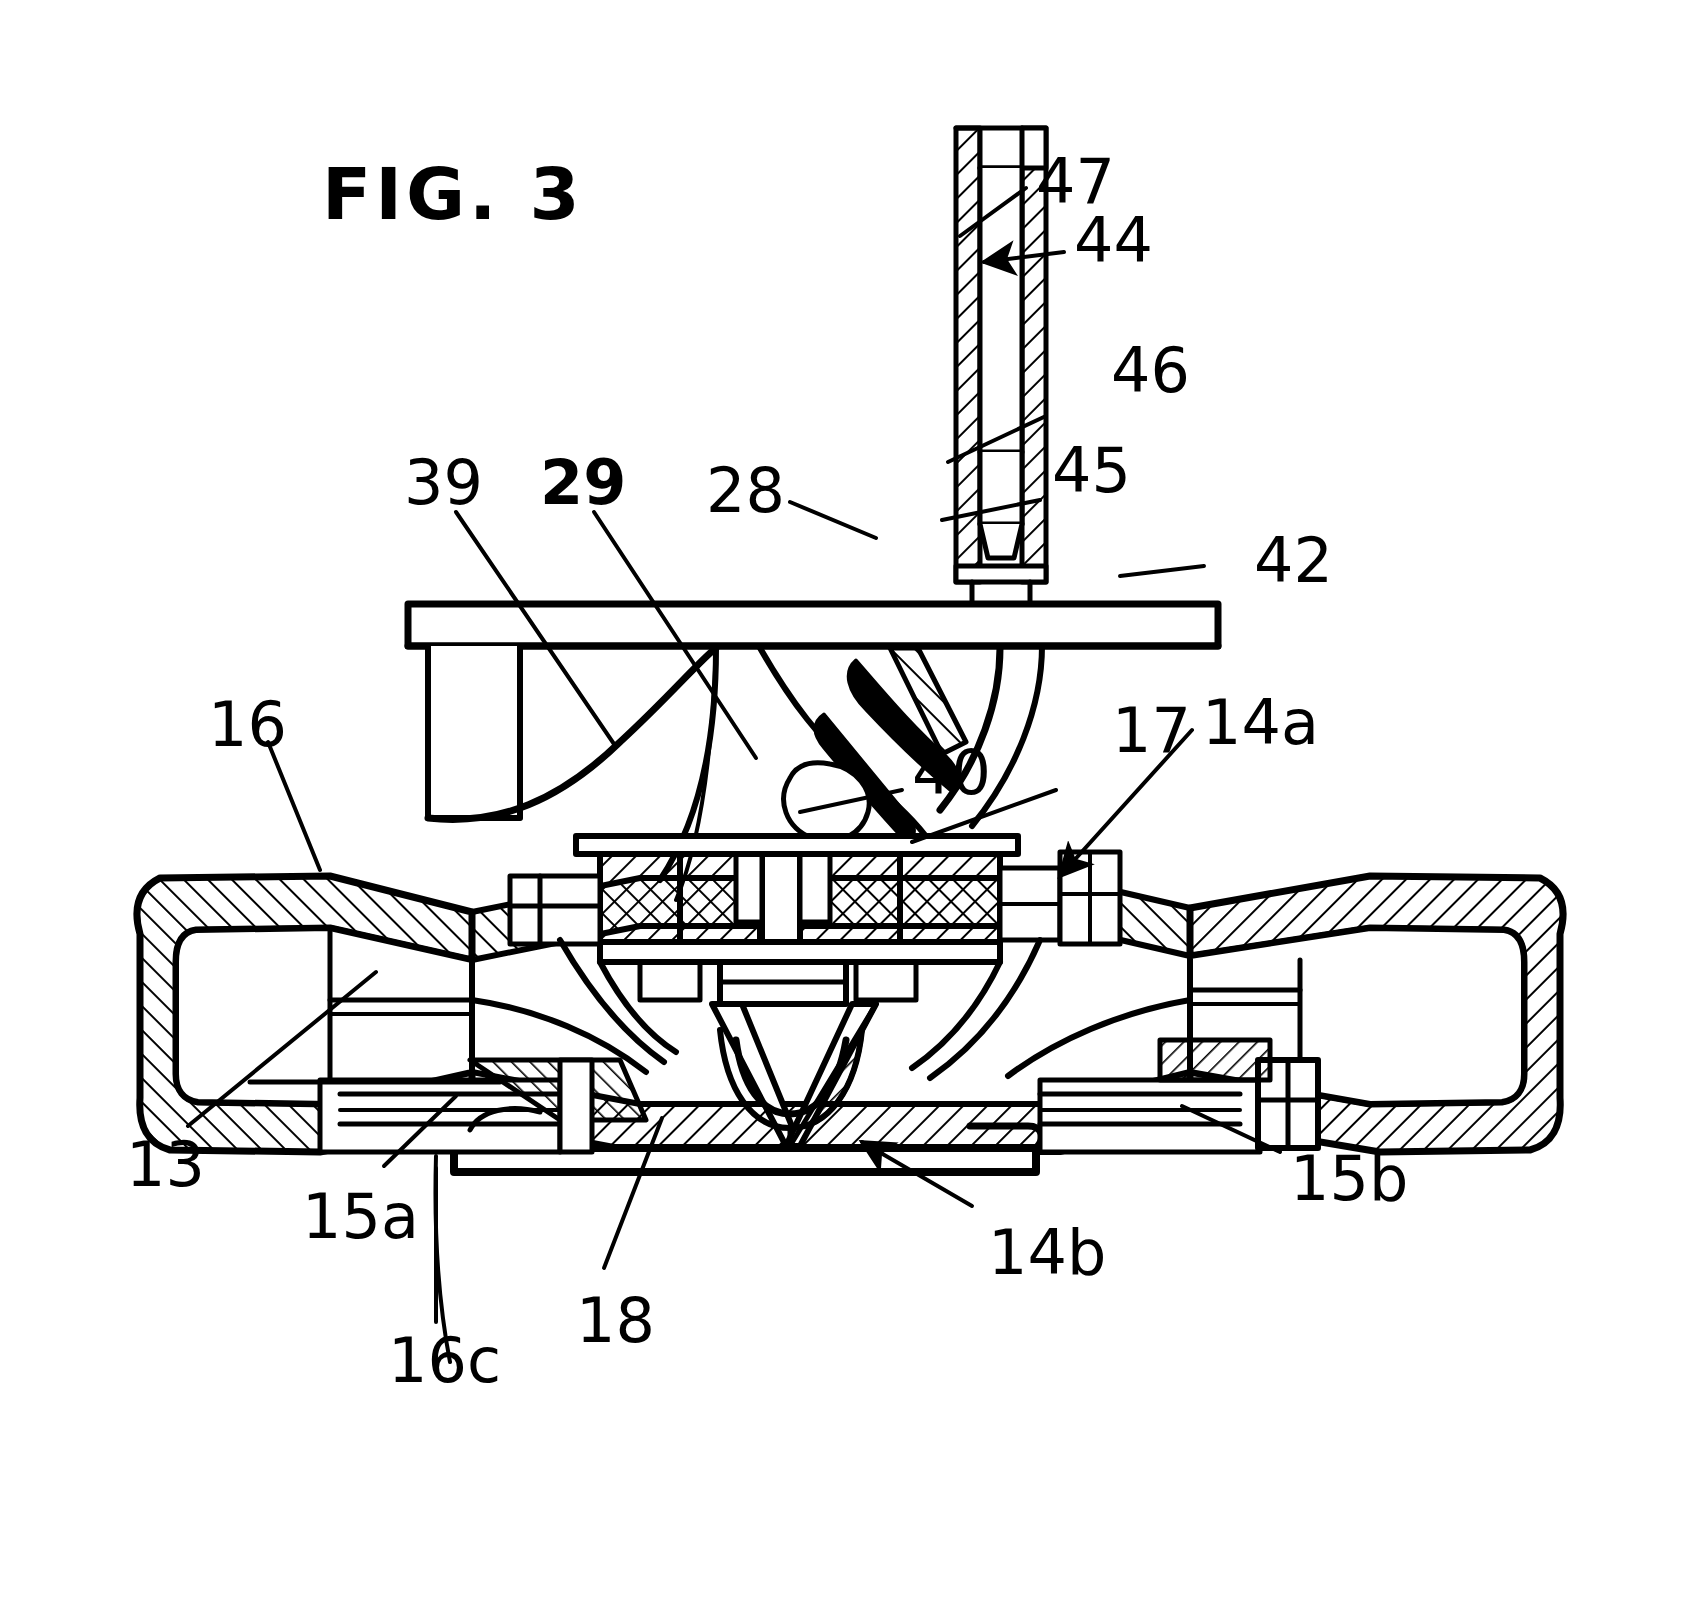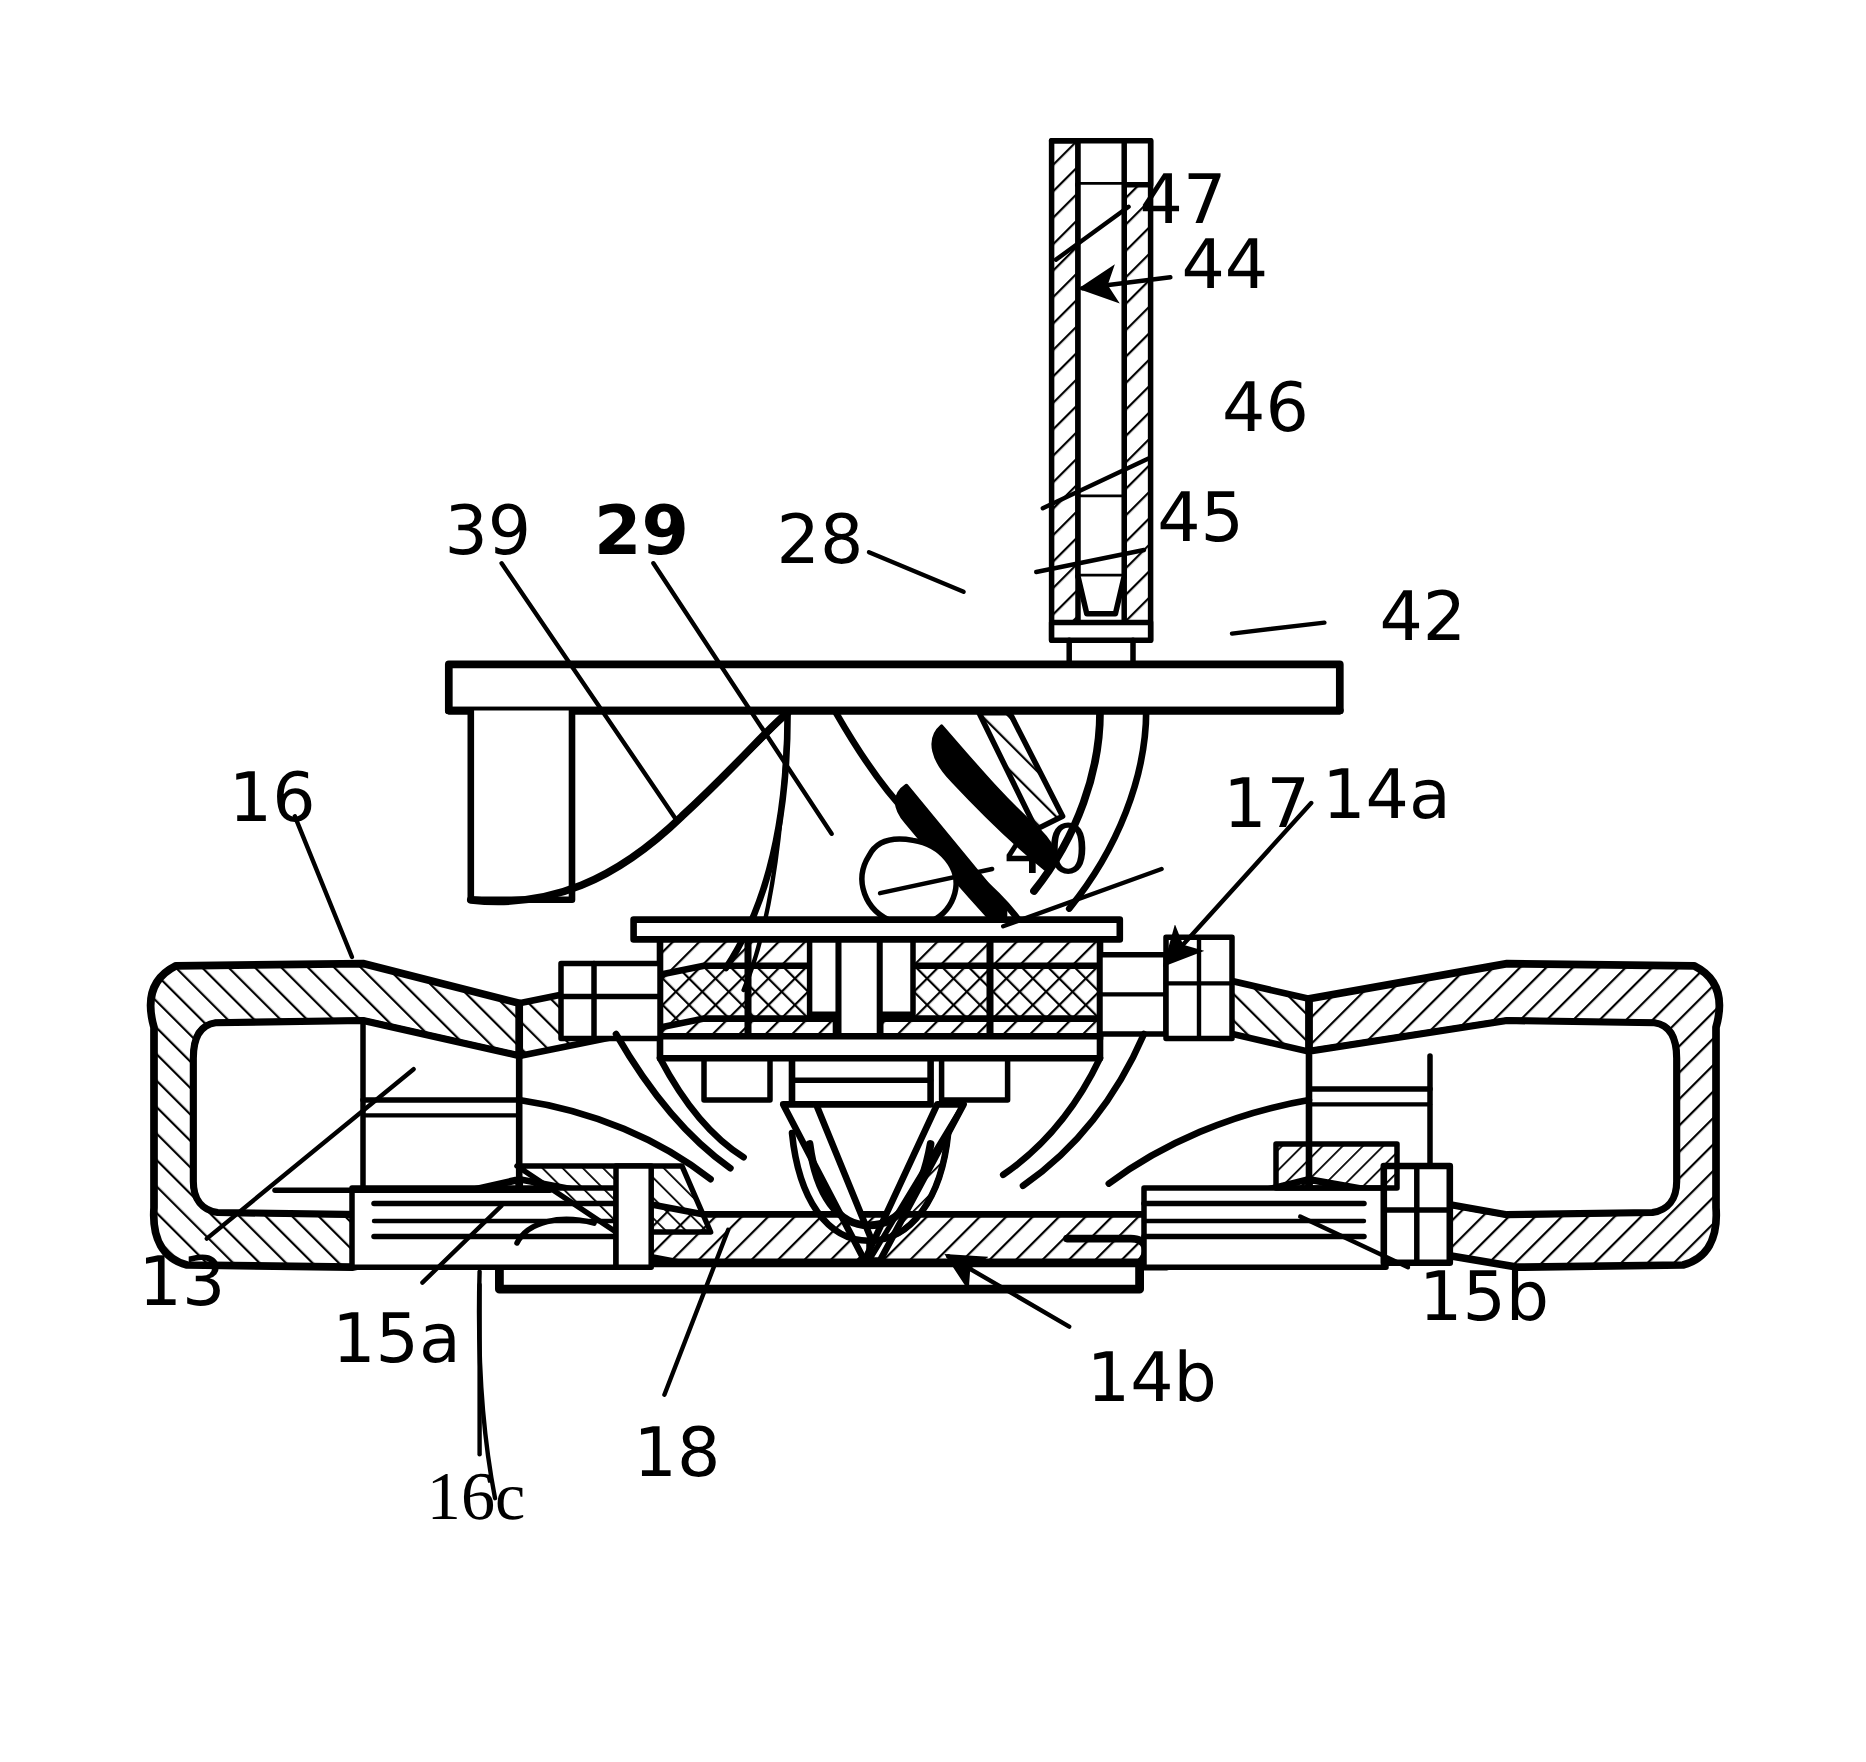--- a/index.html
+++ b/index.html
@@ -311,33 +311,34 @@
         <path d="M 972,1206 L 862,1142" marker-end="url(#arrowhead)"></path>
 
         <path d="M 436,1322 L 436,1168"></path>
 
         <path d="M 604,1268 L 662,1118"></path>
       </g>
 
     </g>
   </svg>
 
+  <div class="fig-title">FIG. 3</div>
 
   <div class="ref-label" style="left: 1036px; top: 118px; margin-top: 33px;">47</div>
   <div class="ref-label" style="left: 1074px; top: 210px;">44</div>
   <div class="ref-label" style="left: 1066px; top: 340px; margin-left: 45px;">46</div>
   <div class="ref-label" style="left: 1052px; top: 440px; text-align: center;">45</div>
   <div class="ref-label" style="left: 1254px; top: 530px;">42</div>
   <div class="ref-label" style="left: 404px; top: 452px;">39</div>
   <div class="ref-label" style="left: 540px; top: 452px; font-weight: bold;">29</div>
   <div class="ref-label" style="left: 706px; top: 460px;">28</div>
   <div class="ref-label" style="left: 208px; top: 694px;">16</div>
   <div class="ref-label" style="left: 912px; top: 742px;">40</div>
   <div class="ref-label" style="left: 1072px; top: 700px; margin-left: 40px;">17</div>
   <div class="ref-label" style="left: 1202px; top: 692px;">14a</div>
   <div class="ref-label" style="left: 126px; top: 1134px;">13</div>
   <div class="ref-label" style="left: 302px; top: 1186px;">15a</div>
   <div class="ref-label" style="left: 1290px; top: 1148px;">15b</div>
   <div class="ref-label" style="left: 988px; top: 1222px;">14b</div>
-  <div class="ref-label" style="left: 388px; top: 1330px; font-family: Liberation Serif, serif;">16c</div>
+  <div class="ref-label" style="left: 388px; top: 1330px;">16c</div>
   <div class="ref-label" style="left: 576px; top: 1290px;">18</div>
 
 </div>
 
 </body></html>

